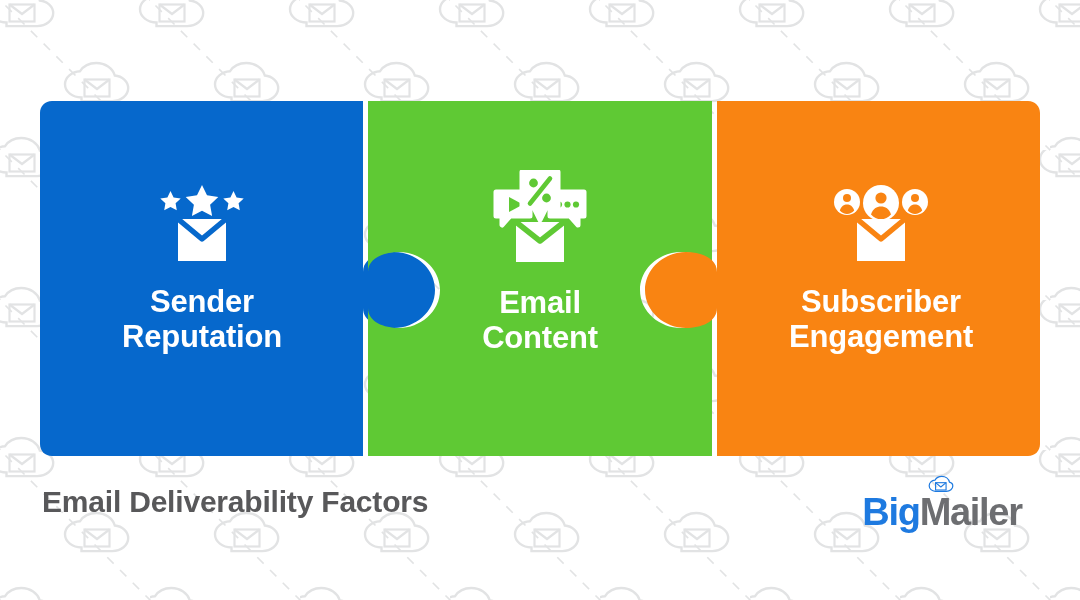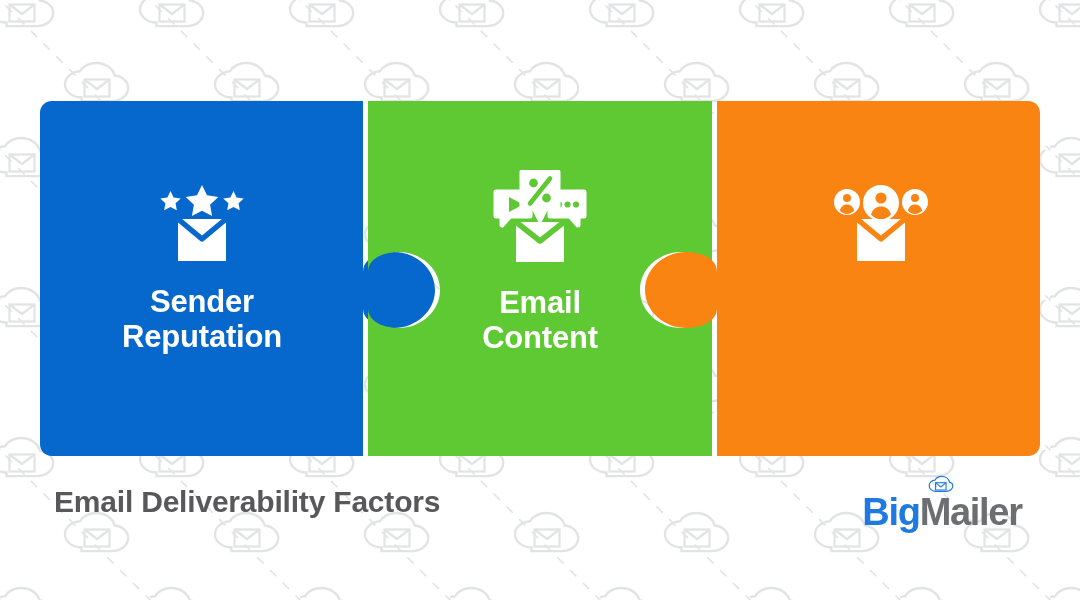--- a/index.html
+++ b/index.html
@@ -82,21 +82,20 @@
     position: absolute;
     left: 42px;
     top: 0px;
     font-family: "Liberation Sans", sans-serif;
     font-weight: bold;
     font-size: 30px;
     line-height: 48px;
     color: #58585a;
     letter-spacing: -0.2px;
     white-space: nowrap;
-    margin-left: 12px;
   }
   #brand-logo {
     position: absolute;
     left: 836px;
     top: -3px;
     width: 210px;
     height: 56px;
     display: flex;
     align-items: center;
     flex-direction: column;
@@ -261,20 +260,22 @@
         <circle cx="48" cy="13" r="5.6" fill="#f98412"></circle>
         <path d="M38 29.5 C39.8 23.6 43.7 21.4 48 21.4 C52.3 21.4 56.2 23.6 58 29.5
                  C55.3 32.6 51.9 34.4 48 34.4 C44.1 34.4 40.7 32.6 38 29.5 Z" fill="#f98412"></path>
       </g>
 
       <g>
         <path d="M24 34 L72 34 L72 76 L24 76 Z" fill="#ffffff"></path>
         <path d="M24 34 L48 54 L72 34" fill="none" stroke="#f98412" stroke-width="5.5" stroke-linejoin="round"></path>
       </g>
     </svg>
+    <div class="piece-label">Subscriber
+Engagement</div>
   </div>
 
   <div id="footer">
     <div id="footer-title">Email Deliverability Factors</div>
 
     <div id="brand-logo">
       <svg width="64" height="48" viewBox="0 0 64 48" xmlns="http://www.w3.org/2000/svg">
         <path d="M16.8 43.5 C7.6 43.5 0.5 36.8 0.5 28.5 C0.5 20.7 7.3 14.3 15.9 13.8
                  C19.1 7.7 26 3.5 34 3.5 C44.1 3.5 52.6 10.2 54.6 19.1
                  C59.9 20.4 63.5 24.6 63.5 29.5 C63.5 37.2 55.8 43.5 46.3 43.5 Z" fill="none" stroke="#1e7ae0" stroke-width="3.2"></path>

